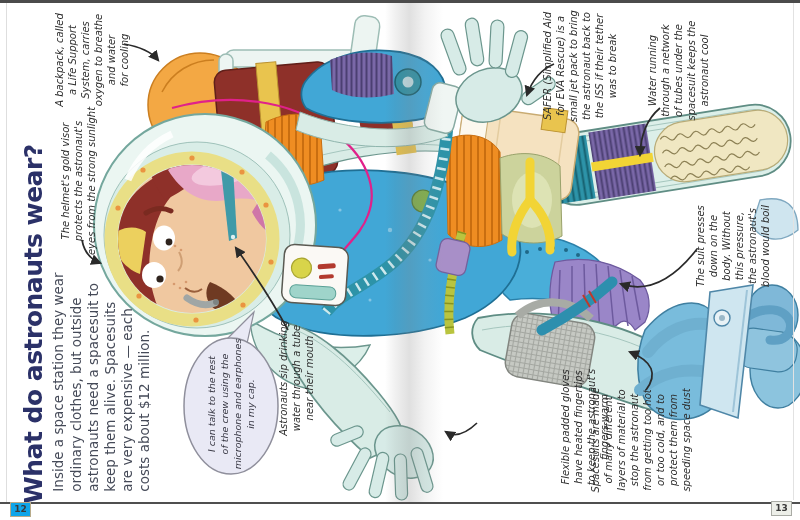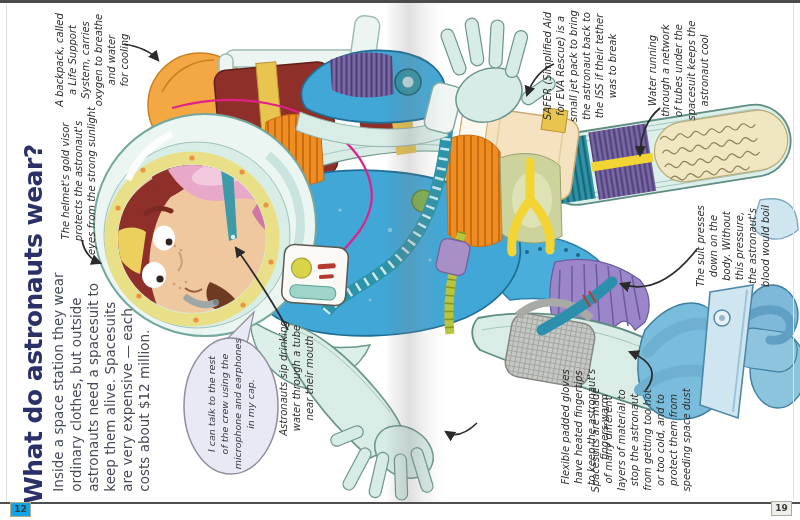--- a/index.html
+++ b/index.html
@@ -362,19 +362,19 @@
   </div>
 
   <div class="rot bubble-text">
     <span>I can talk to the rest
 of the crew using the
 microphone and earphones
 in my cap.</span>
   </div>
 
   <div class="pg pg-left">12</div>
-  <div class="pg pg-right">19</div>
+  <div class="pg pg-right">13</div>
 
   <div class="edge-left"></div>
   <div class="edge-right"></div>
   <div class="edge-top"></div>
   <div class="edge-bottom"></div>
 </div>
 
 </body></html>

